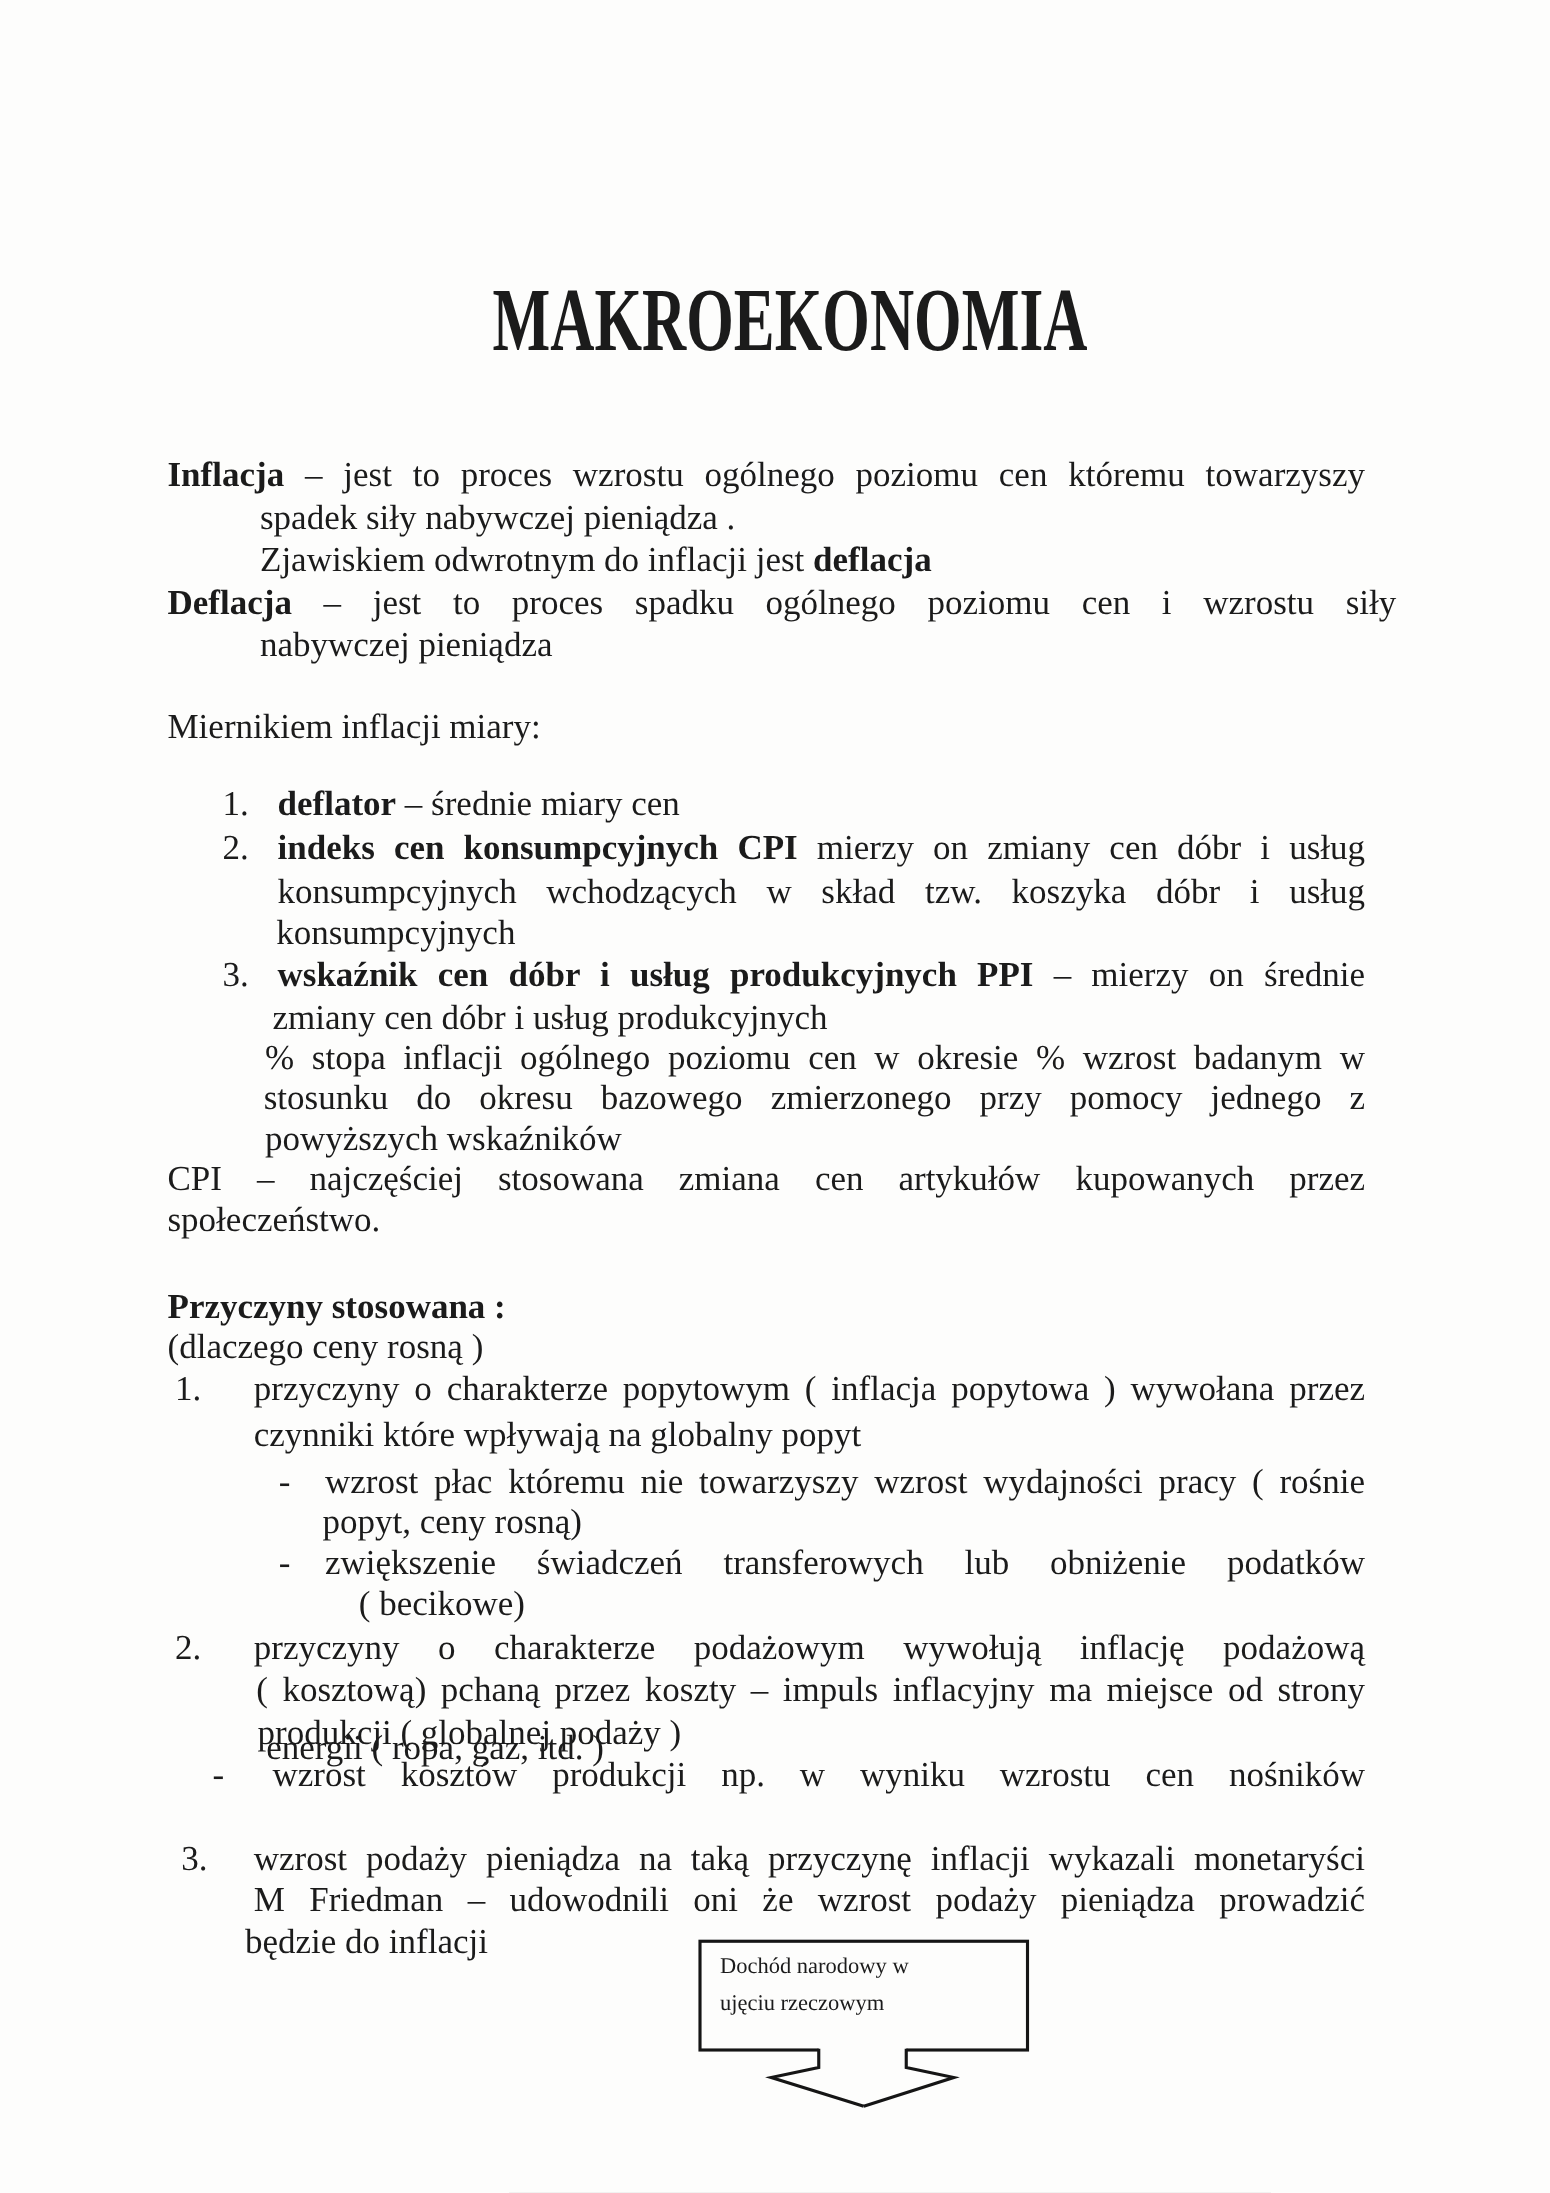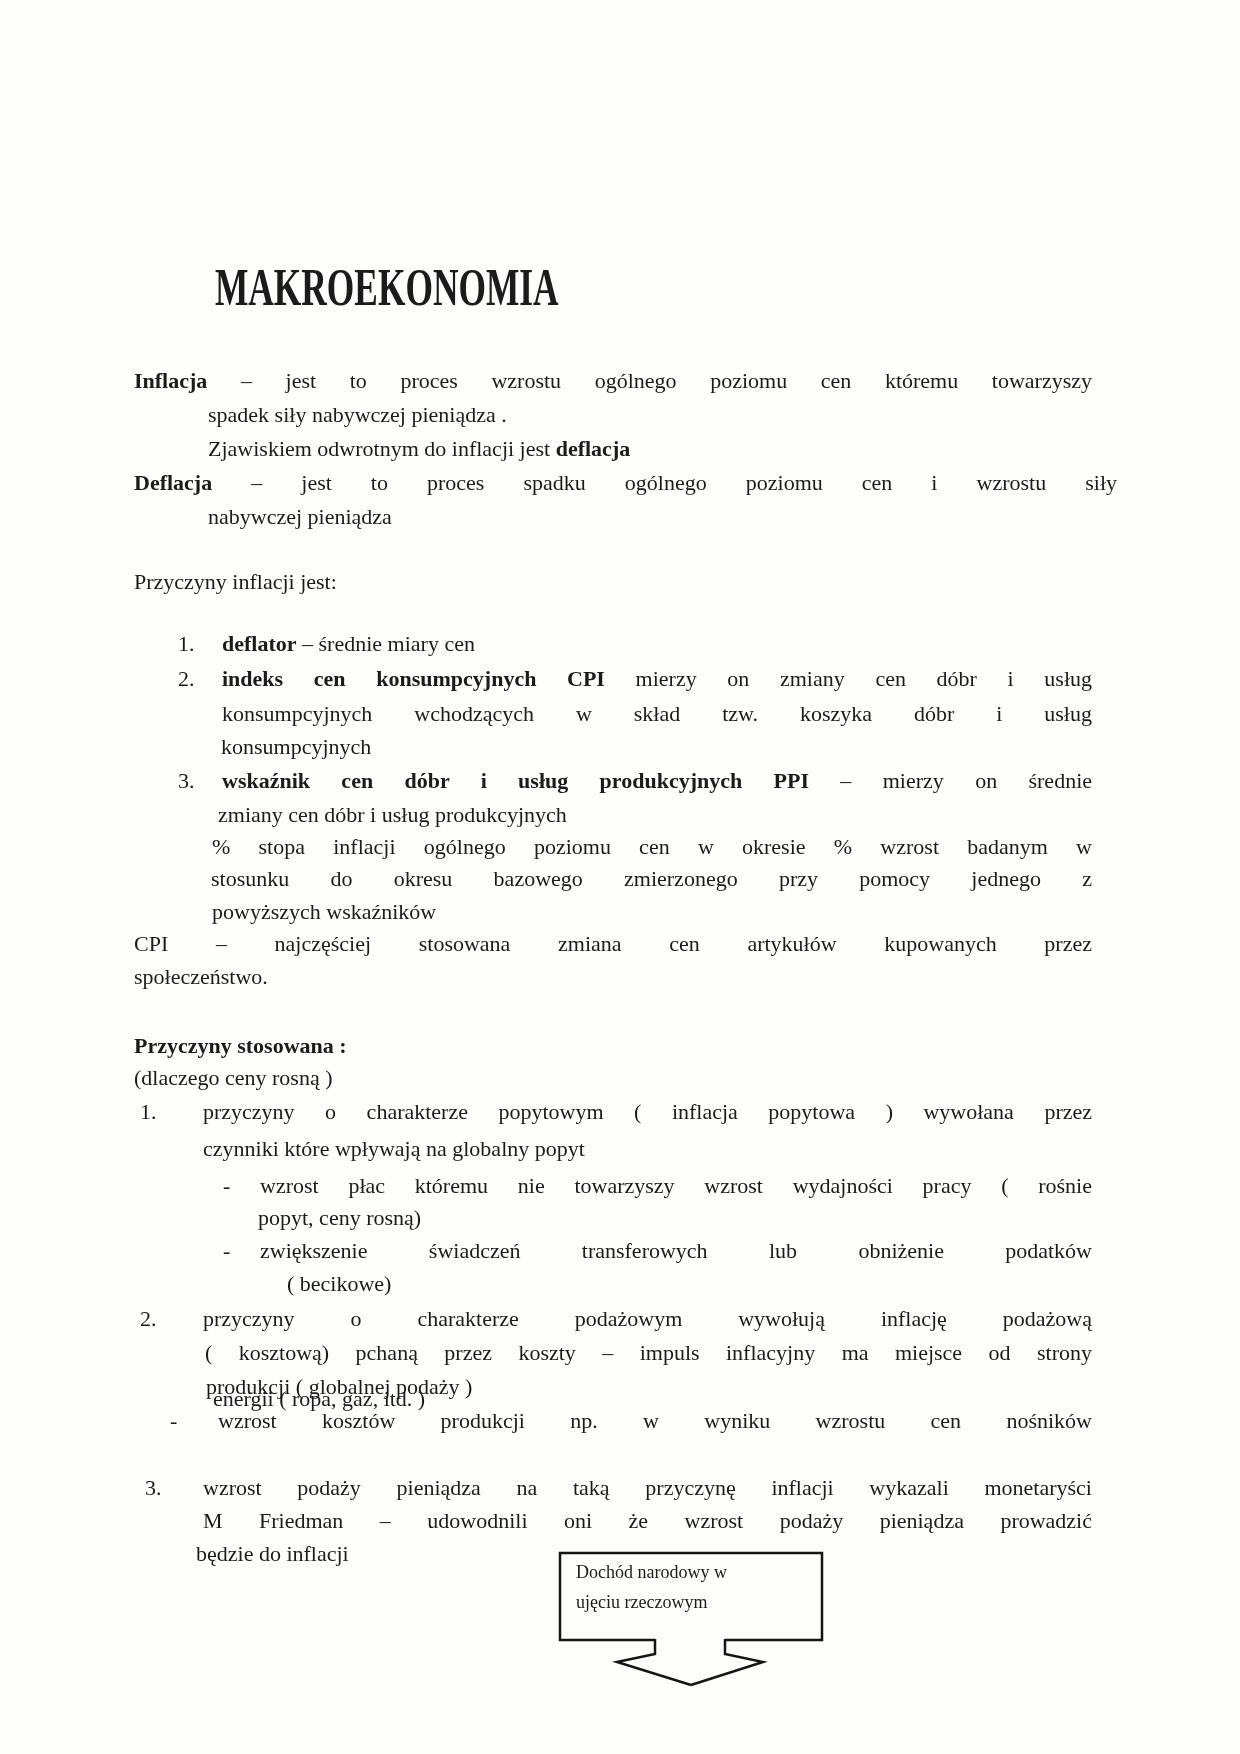--- a/index.html
+++ b/index.html
@@ -7,36 +7,36 @@
     position:relative;
     width:1240px;height:1754px;
     background:#fdfdfc;
     font-family:"Liberation Serif", serif;
     color:#1b1b1b;
     overflow:hidden;
     margin:0 auto;
   }
   .doc-title{
     position:absolute;
-    left:134px;top:260px;width:848px;
-    text-align:left;
+    left:134px;top:228px;width:848px;
+    text-align:right;
     font-weight:bold;
-    font-size:52px;
+    font-size:72px;
     line-height:56px;
     white-space:nowrap;
   }
   .doc-title .squeeze{
     display:inline-block;
     transform:scaleX(0.68);
     transform-origin:center;
     letter-spacing:0px;
   }
   .line{
     position:absolute;
-    font-size:22px;
+    font-size:28px;
     line-height:30px;
     white-space:nowrap;
   }
   .line.just{
     white-space:normal;
     text-align:justify;
     text-align-last:justify;
   }
   .line b{font-weight:bold;}
   .fc-svg{position:absolute;left:538px;top:1545px;}
@@ -55,21 +55,21 @@
   <div class="doc-title">
     <span class="squeeze">MAKROEKONOMIA</span>
   </div>
 
   <div id="lines">
       <div class="line just" style="left: 134px; top: 366px; width: 958px;"><b>Inflacja</b> –  jest to proces wzrostu ogólnego poziomu cen któremu towarzyszy</div>
       <div class="line" style="left: 208px; top: 400px;">spadek siły nabywczej pieniądza .</div>
       <div class="line" style="left: 208px; top: 434px;">Zjawiskiem odwrotnym do inflacji jest <b>deflacja</b></div>
       <div class="line just" style="left: 134px; top: 468px; width: 983px;"><b>Deflacja</b> – jest to proces spadku ogólnego poziomu cen i wzrostu siły</div>
       <div class="line" style="left: 208px; top: 502px;">nabywczej pieniądza</div>
-      <div class="line" style="left: 134px; top: 567px;">Przyczyny inflacji jest:</div>
+      <div class="line" style="left: 134px; top: 567px;">Miernikiem inflacji miary:</div>
       <div class="line" style="left: 178px; top: 629px;">1.</div>
       <div class="line" style="left: 222px; top: 629px;"><b>deflator</b> – średnie miary cen</div>
       <div class="line" style="left: 178px; top: 664px;">2.</div>
       <div class="line just" style="left: 222px; top: 664px; width: 870px;"><b>indeks cen konsumpcyjnych CPI</b> mierzy on  zmiany cen dóbr i usług</div>
       <div class="line just" style="left: 222px; top: 699px; width: 870px;">konsumpcyjnych wchodzących w skład tzw. koszyka dóbr i usług</div>
       <div class="line" style="left: 221px; top: 732px;">konsumpcyjnych</div>
       <div class="line" style="left: 178px; top: 766px;">3.</div>
       <div class="line just" style="left: 222px; top: 766px; width: 870px;"><b>wskaźnik cen dóbr i usług produkcyjnych PPI</b> – mierzy on średnie</div>
       <div class="line" style="left: 218px; top: 800px;">zmiany cen dóbr i usług produkcyjnych</div>
       <div class="line just" style="left: 212px; top: 832px; width: 880px;">% stopa inflacji ogólnego poziomu cen w okresie % wzrost badanym w</div>

